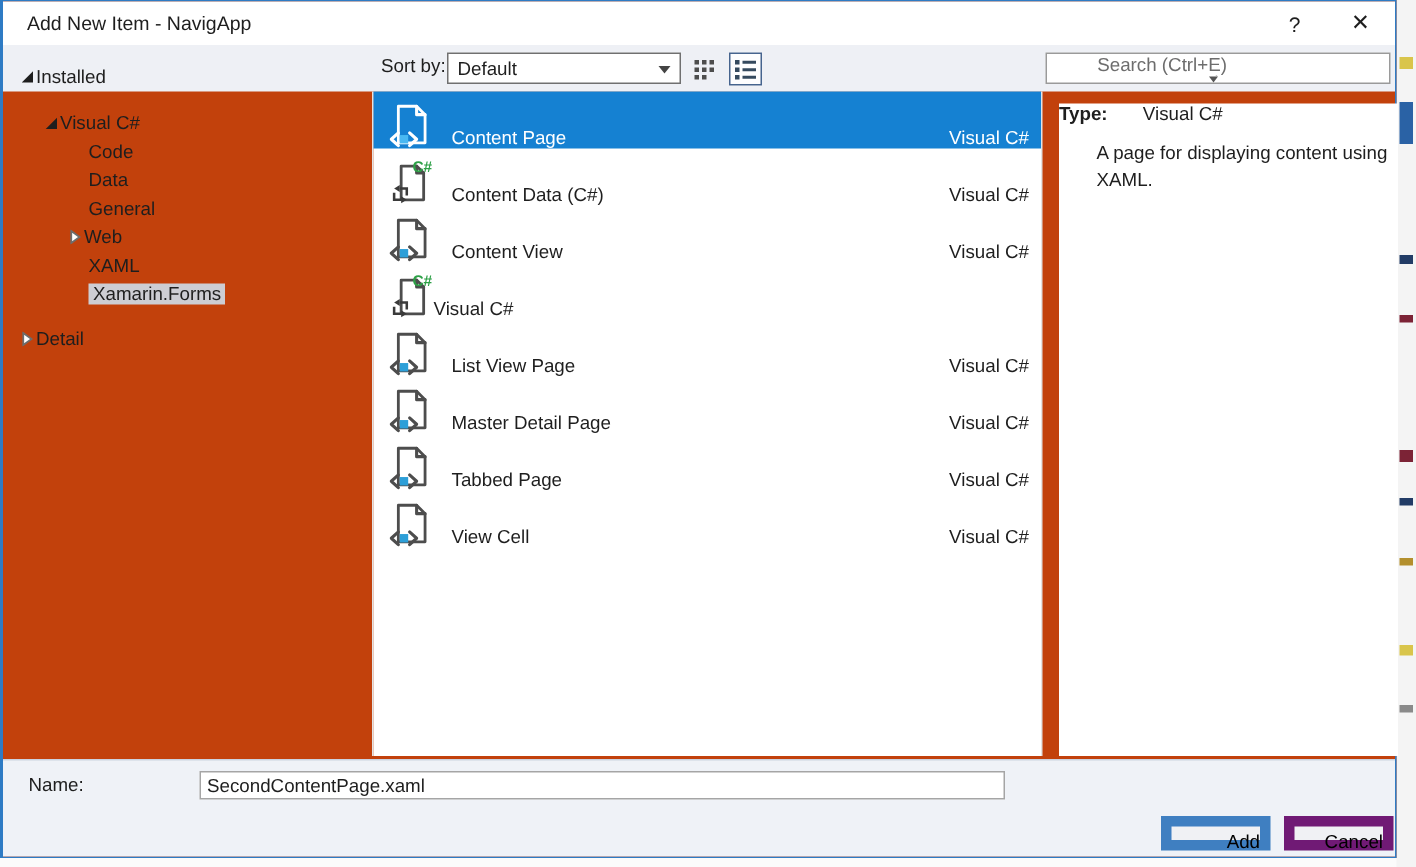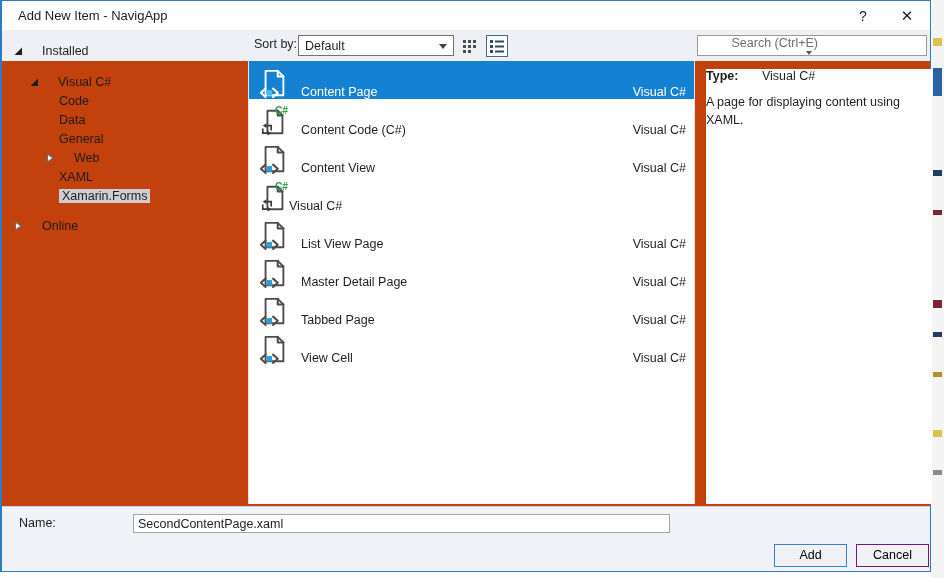--- a/index.html
+++ b/index.html
@@ -30,21 +30,21 @@
   .viewbtn.grid { left:457px; }
   .viewbtn.list { left:484px; border:1px solid #46648e; background:#fdfdfe; }
   .search { position:absolute; left:695px; top:34px; width:230px; height:21px; background:#fff; border:1px solid #9a9a9a; display:flex; align-items:center;flex-direction:column; }
   .search input { flex:1; border:none; outline:none; font:inherit; color:#1e1e1e; padding:0 6px; background:transparent; }
   .search input::placeholder { color:#6d6d6d; opacity:1; }
   .search .mag { margin-right:2px; }
   .search .scaret { margin-right:6px; width:0; height:0; border-left:3px solid transparent; border-right:3px solid transparent; border-top:4px solid #555; }
 
   
   .tree { position:absolute; left:2px; top:29px; width:244px; bottom:67px; }
-  .titem { position:absolute; height:18px; display:flex; align-items:center; gap:19px; cursor:default; white-space:nowrap; }
+  .titem { position:absolute; height:18px; display:flex; align-items:center; gap:1px; cursor:default; white-space:nowrap; }
   .titem .lbl.hl { background:#cdcdd3; padding:0 3px; }
 
   .vsep { position:absolute; top:60px; bottom:67px; width:1px; background:#e4e4e4; }
 
   
   .tlist { position:absolute; left:247px; top:60px; width:445px; bottom:67px; background:#fff; }
   .trow { position:relative; height:38px; display:flex; align-items:flex-end; cursor:default; }
   .trow .icon { width:30px; height:32px; margin-left:10px; flex:0 0 auto; }
   .trow .tname { margin-left:12px; flex:1; }
   .trow .ttype { margin-right:8px; }
@@ -56,27 +56,27 @@
   .arh { fill:#3a3a3a; }
   .cs { fill:#2da046; font:bold 11px "Liberation Sans",sans-serif; }
   .trow.sel .pg { fill:#1581d2; stroke:#ffffff; }
   .trow.sel .bk { stroke:#ffffff; }
   .trow.sel .sq { fill:#49b8f2; }
 
   
   .detail { position:absolute; left:704px; top:68px; width:226px; bottom:67px; background:#fff; }
   .typerow { font-size:12.5px; }
   .typerow b { margin-right:20px; }
-  .desc { margin-top:10px; font-size:12.5px; line-height:1.45; }
+  .desc { margin-top:10px; font-size:12.5px; line-height:1.45;margin-left:25px; }
 
   
   .footer { position:absolute; left:0; right:0; bottom:0; top:505px; background:#eff2f7; border-top:1px solid #ccd3e0; }
   .namelabel { position:absolute; left:17px; top:9px; }
   .nameinput { position:absolute; left:131px; top:7px; width:537px; height:19px; border:1px solid #a5a5a5; background:#fff; font:inherit; padding:0 4px; outline:none; color:#1e1e1e; }
-  .btn { position:absolute; top:37px; width:73px; height:23px; background:#f0f1f4; border:1px solid #701a75; font:inherit; text-align:center; line-height:21px; cursor:default; }
+  .btn { position:absolute; top:37px; width:73px; height:23px; background:#f0f1f4; border:7px solid #701a75; font:inherit; text-align:right; line-height:21px; cursor:default; }
   .btn.add { left:772px; border-color:#3f7fc1; }
   .btn.cancel { left:854px; }
 </style>
 </head>
 <body>
 
 <div class="screen">
 
   <div class="bg-top">
     <div class="frag" style="left:95px;width:1px;background:#c9c9c9;"></div>
@@ -182,21 +182,21 @@
       <div class="titem" style="left:55px; top:138px;">
         <span class="lbl">XAML</span>
       </div>
       <div class="titem" style="left:55px; top:157px;">
         <span class="lbl hl">Xamarin.Forms</span>
       </div>
       <div class="titem" style="left:9px; top:187px;">
         <svg width="10" height="10" viewBox="0 0 10 10">
             <polygon points="2.5,1 8,5 2.5,9" fill="#ffffff" stroke="#6d6d6d" stroke-width="1.2"></polygon>
           </svg>
-        <span class="lbl">Online</span>
+        <span class="lbl">Detail</span>
       </div>
     </div>
 
     <div class="vsep" style="left:246px;"></div>
     <div class="vsep" style="left:692px;"></div>
 
     <div class="tlist">
 
       <div class="trow sel">
         <svg class="icon" viewBox="0 0 32 32">
@@ -213,21 +213,21 @@
       <div class="trow">
         <svg class="icon" viewBox="0 0 32 32">
           <path class="pg" d="M9 5 h11 l5 5 v19 h-16 z"></path>
             <path class="bk" d="M20 5 v5 h5" stroke-width="2"></path>
           <text class="cs" x="17" y="9">C#</text>
           <path class="ar" d="M4 24 L4 29 L9 29"></path>
             <polygon class="arh" points="9,26.5 13,29 9,31.5"></polygon>
           <path class="ar" d="M13 26 L13 21 L8 21"></path>
             <polygon class="arh" points="8,18.5 4,21 8,23.5"></polygon>
         </svg>
-        <span class="tname">Content Code (C#)</span>
+        <span class="tname">Content Data (C#)</span>
         <span class="ttype">Visual C#</span>
       </div>
 
       <div class="trow">
         <svg class="icon" viewBox="0 0 32 32">
           <path class="pg" d="M7 3 h13 l6 6 v20 h-19 z"></path>
             <path class="bk" d="M20 3 v6 h6" stroke-width="2"></path>
           <polyline class="bk" points="7,22 2,26.5 7,31"></polyline>
             <polyline class="bk" points="15,22 20,26.5 15,31"></polyline>
           <rect class="sq" x="8" y="23.5" width="6" height="6"></rect>

